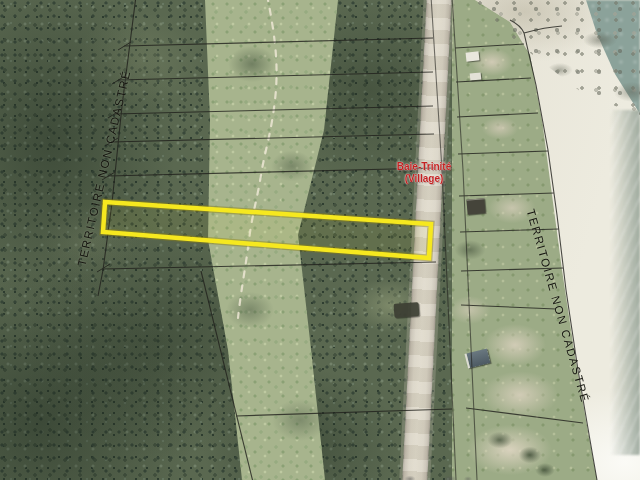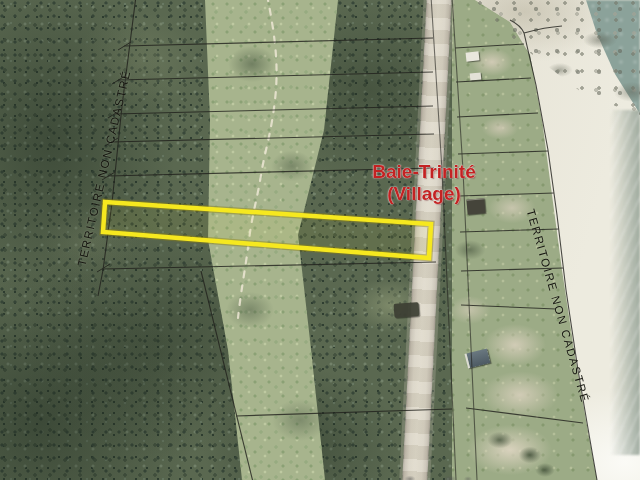--- a/index.html
+++ b/index.html
@@ -120,21 +120,21 @@
   
   .label-territory{
     position:absolute;white-space:nowrap;color:#15150f;
     font-size:11.5px;letter-spacing:1.6px;
     text-shadow:0 0 2px rgba(230,235,215,.35);
   }
   .territory-left{left:104px;top:168px;transform:translate(-50%,-50%) rotate(-77deg);}
   .territory-right{left:558px;top:306px;transform:translate(-50%,-50%) rotate(74deg);}
   .label-village{
     position:absolute;left:424px;top:161px;transform:translateX(-50%);
-    text-align:center;color:#c32222;font-weight:bold;font-size:19px;line-height:1.18;
+    text-align:center;color:#c32222;font-weight:bold;font-size:10px;line-height:1.18;
     text-shadow:0 0 2px rgba(255,255,255,.85),0 0 1px rgba(255,255,255,.9),1px 1px 1px rgba(90,0,0,.45);
     white-space:nowrap;
   }
   
   .watermark{
     position:absolute;left:398px;top:474px;width:80px;height:6px;
     background:
       radial-gradient(8px 5px at 12px 5px, rgba(85,85,85,.55), transparent 70%),
       radial-gradient(10px 5px at 52px 5px, rgba(85,85,85,.5), transparent 70%),
       radial-gradient(6px 4px at 70px 5px, rgba(85,85,85,.45), transparent 70%);

